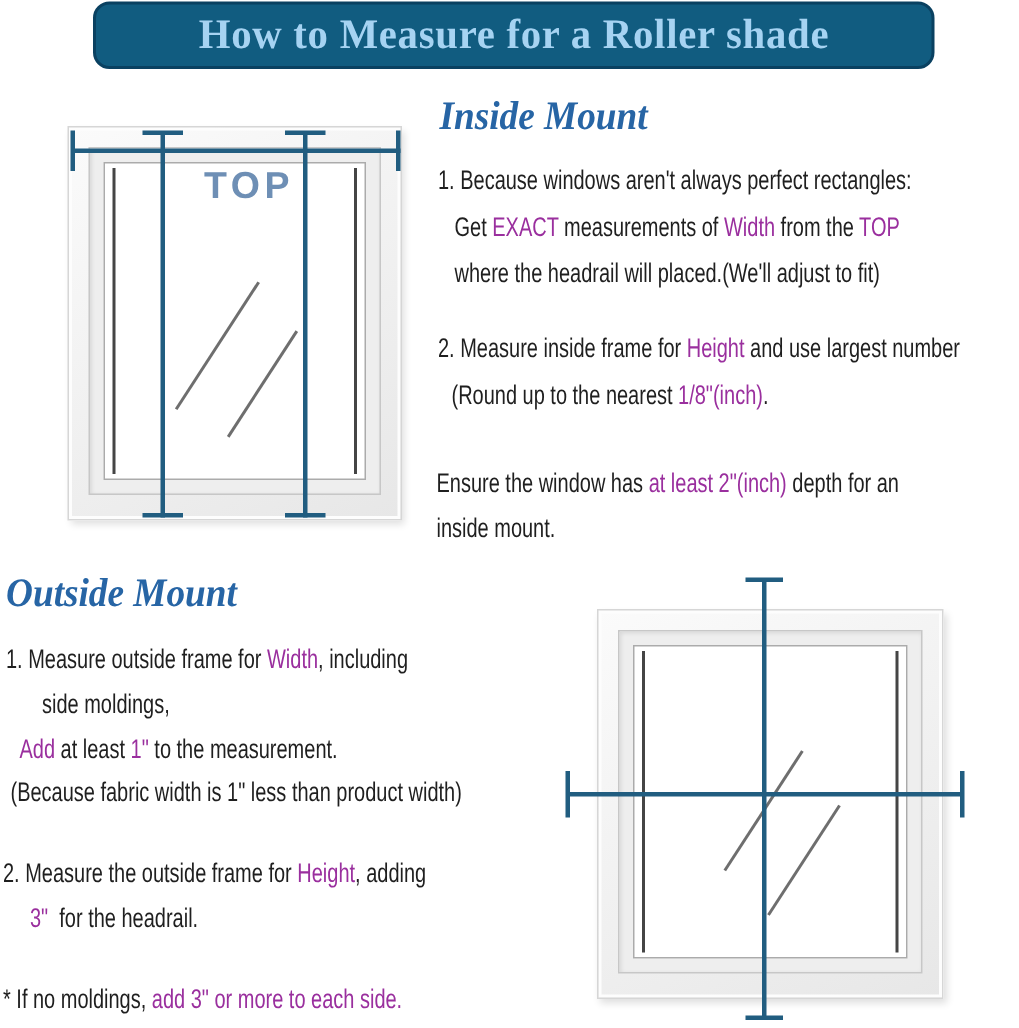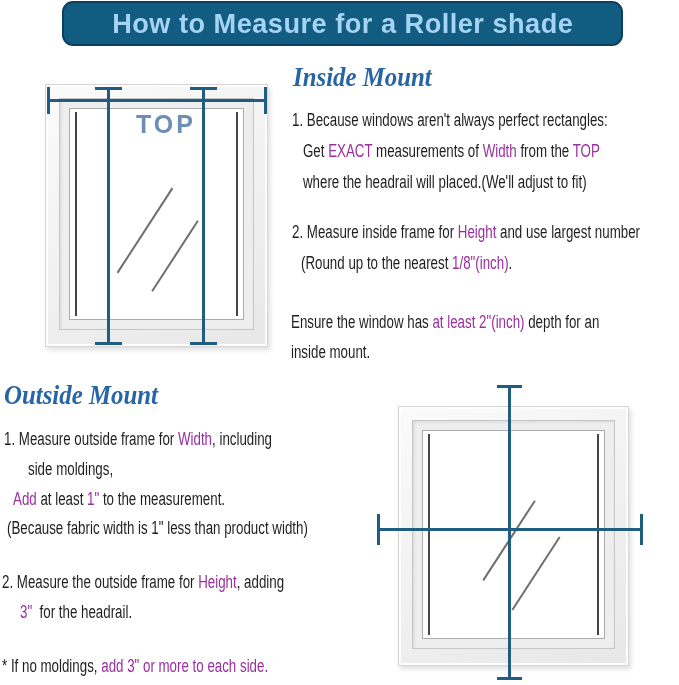--- a/index.html
+++ b/index.html
@@ -6,21 +6,21 @@
   .canvas{
     position:relative;width:679px;height:685px;background:#ffffff;
     overflow:hidden;font-family:"Liberation Sans",sans-serif;color:var(--body);
   }
 
   
   .banner{
     position:absolute;left:62px;top:1px;width:561px;height:45px;
     background:var(--banner-bg);border:2px solid var(--banner-border);
     border-radius:11px;box-sizing:border-box;
-    display:flex;align-items:center;justify-content:center;
+    display:flex;align-items:center;justify-content:center;font-family:Liberation Serif, serif;
   }
   .banner-title{
     font-size:28px;font-weight:bold;color:var(--banner-text);
     letter-spacing:.5px;white-space:pre;transform:scaleX(.97);
   }
 
   
   .mount-h{
     position:absolute;font-family:"Liberation Serif",serif;font-style:italic;
     font-weight:600;font-size:27px;color:var(--heading);

